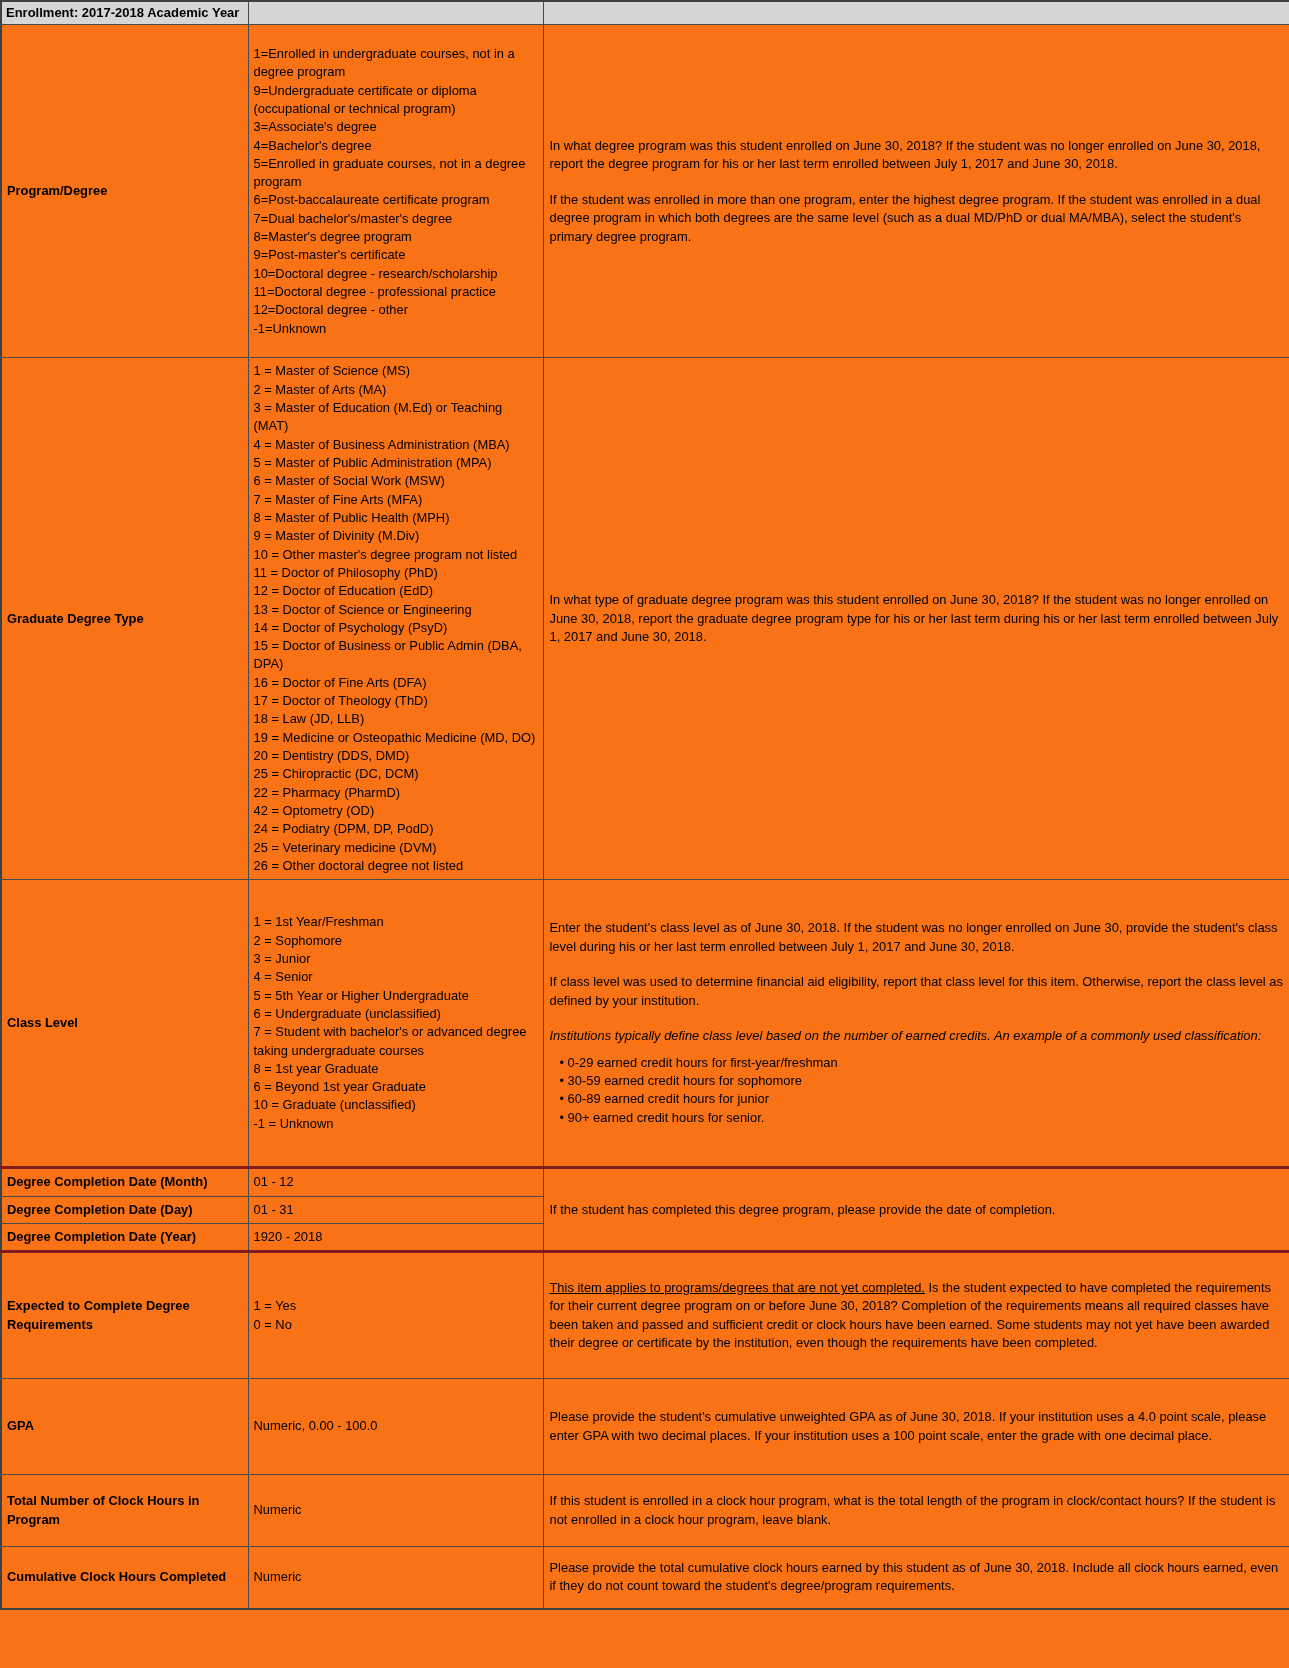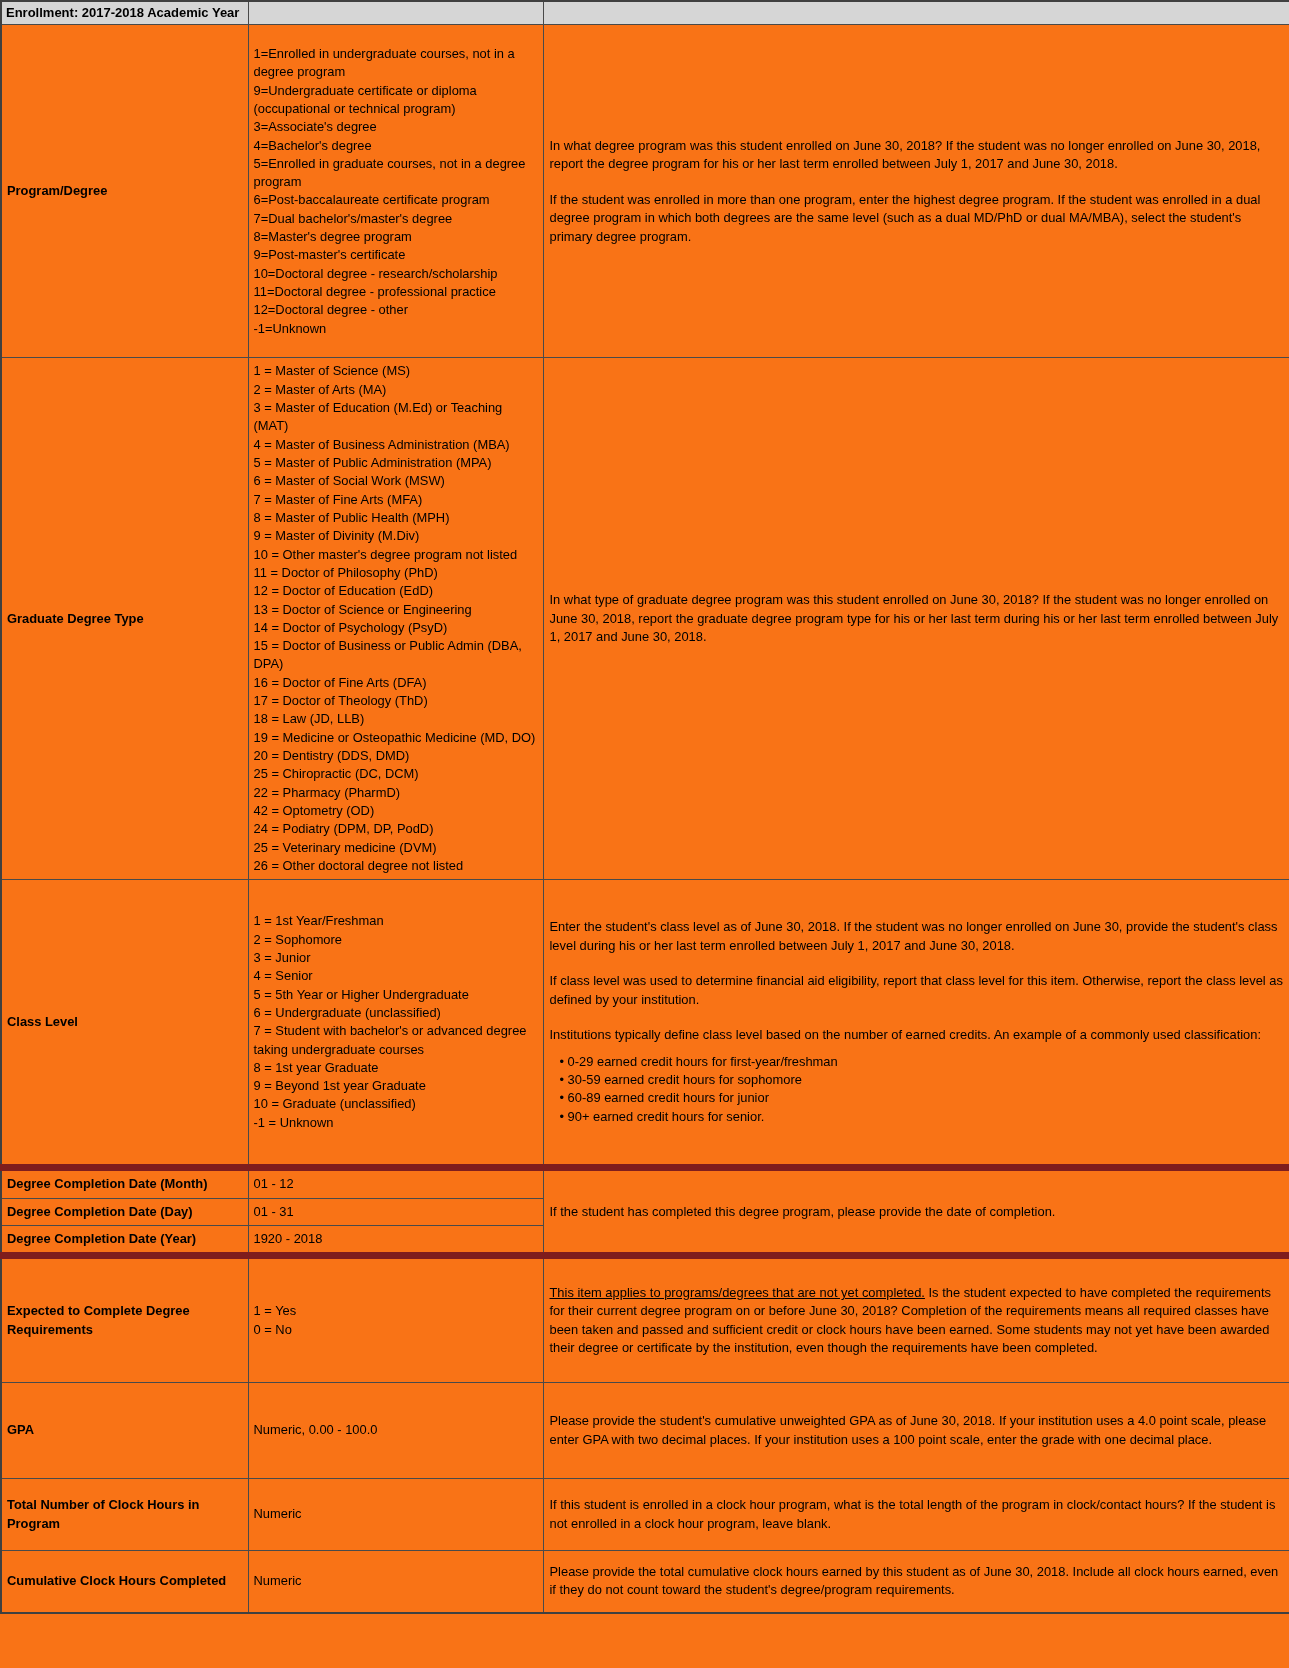--- a/index.html
+++ b/index.html
@@ -30,24 +30,24 @@
     font-size: 13px;
     height: 22px;
     padding: 2px 4px;
   }
   td.name-col { font-weight: bold; }
   td.codes-col { padding: 4px 5px; }
   td.desc-cell { padding: 4px 6px; }
   .code-line { margin: 0; }
   .para { margin: 0 0 1.35em 0; }
   .para:last-child { margin-bottom: 0; }
-  .para.no-gap { margin-bottom: 8px; }
+  .para.no-gap { margin-bottom: 8px; font-style: italic; }
   .para.bullet { margin: 0; padding-left: 10px; }
   .u { text-decoration: underline; }
-  tr.thick-top > td { border-top: 7px solid #7f1d1d; }
+  tr.thick-top > td { border-top: 3px solid #7f1d1d; }
 </style>
 </head>
 <body>
 
 <div class="page">
   <table class="dict-table">
     <colgroup>
       <col class="col-name">
       <col class="col-codes">
       <col class="col-desc">
@@ -120,21 +120,21 @@
           <td class="name-col">Class Level</td>
           <td class="codes-col">
             <div class="code-line">1 = 1st Year/Freshman</div>
             <div class="code-line">2 = Sophomore</div>
             <div class="code-line">3 = Junior</div>
             <div class="code-line">4 = Senior</div>
             <div class="code-line">5 = 5th Year or Higher Undergraduate</div>
             <div class="code-line">6 = Undergraduate (unclassified)</div>
             <div class="code-line">7 = Student with bachelor's or advanced degree taking undergraduate courses</div>
             <div class="code-line">8 = 1st year Graduate</div>
-            <div class="code-line">9 = Beyond 1st year Graduate</div>
+            <div class="code-line">6 = Beyond 1st year Graduate</div>
             <div class="code-line">10 = Graduate (unclassified)</div>
             <div class="code-line">-1 = Unknown</div>
           </td>
           <td class="desc-cell">
             <div class="para"><span>Enter the student's class level as of June 30, 2018. If the student was no longer enrolled on June 30, provide the student's class level during his or her last term enrolled between July 1, 2017 and June 30, 2018.</span></div>
             <div class="para"><span>If class level was used to determine financial aid eligibility, report that class level for this item. Otherwise, report the class level as defined by your institution.</span></div>
             <div class="para no-gap"><span>Institutions typically define class level based on the number of earned credits. An example of a commonly used classification:</span></div>
             <div class="para bullet"><span>• 0-29 earned credit hours for first-year/freshman</span></div>
             <div class="para bullet"><span>• 30-59 earned credit hours for sophomore</span></div>
             <div class="para bullet"><span>• 60-89 earned credit hours for junior</span></div>

